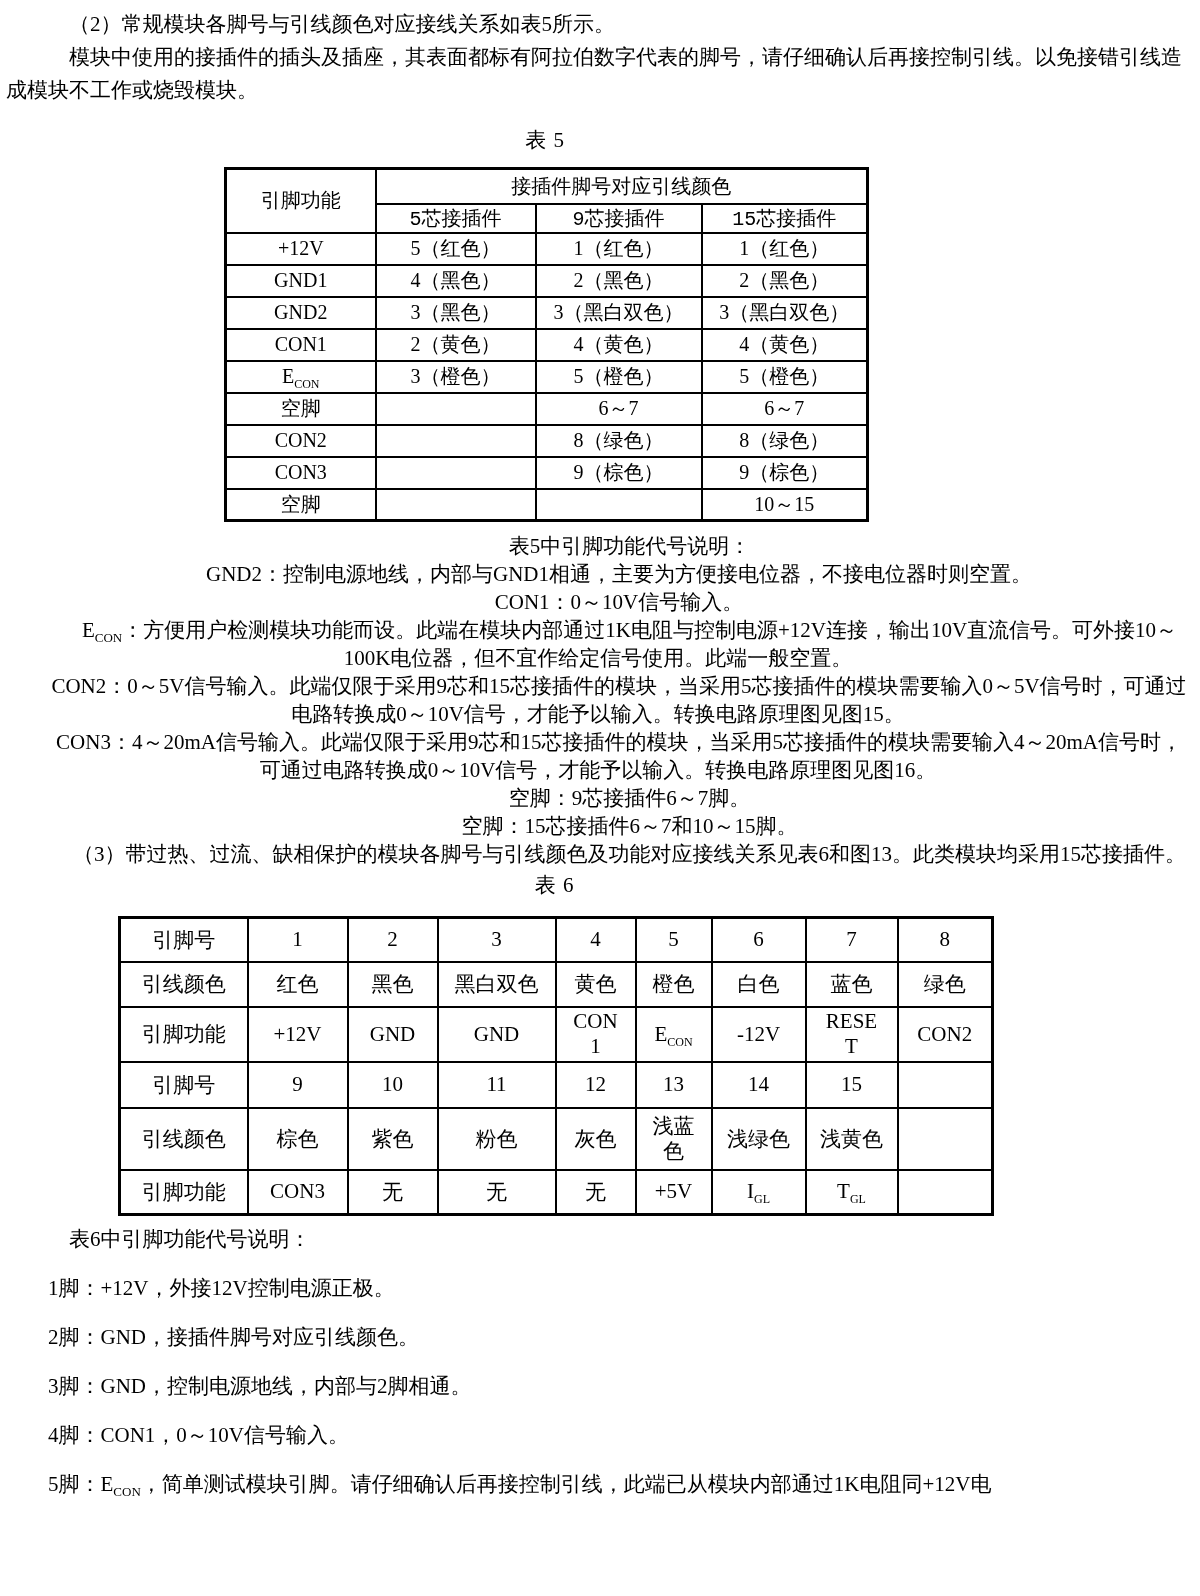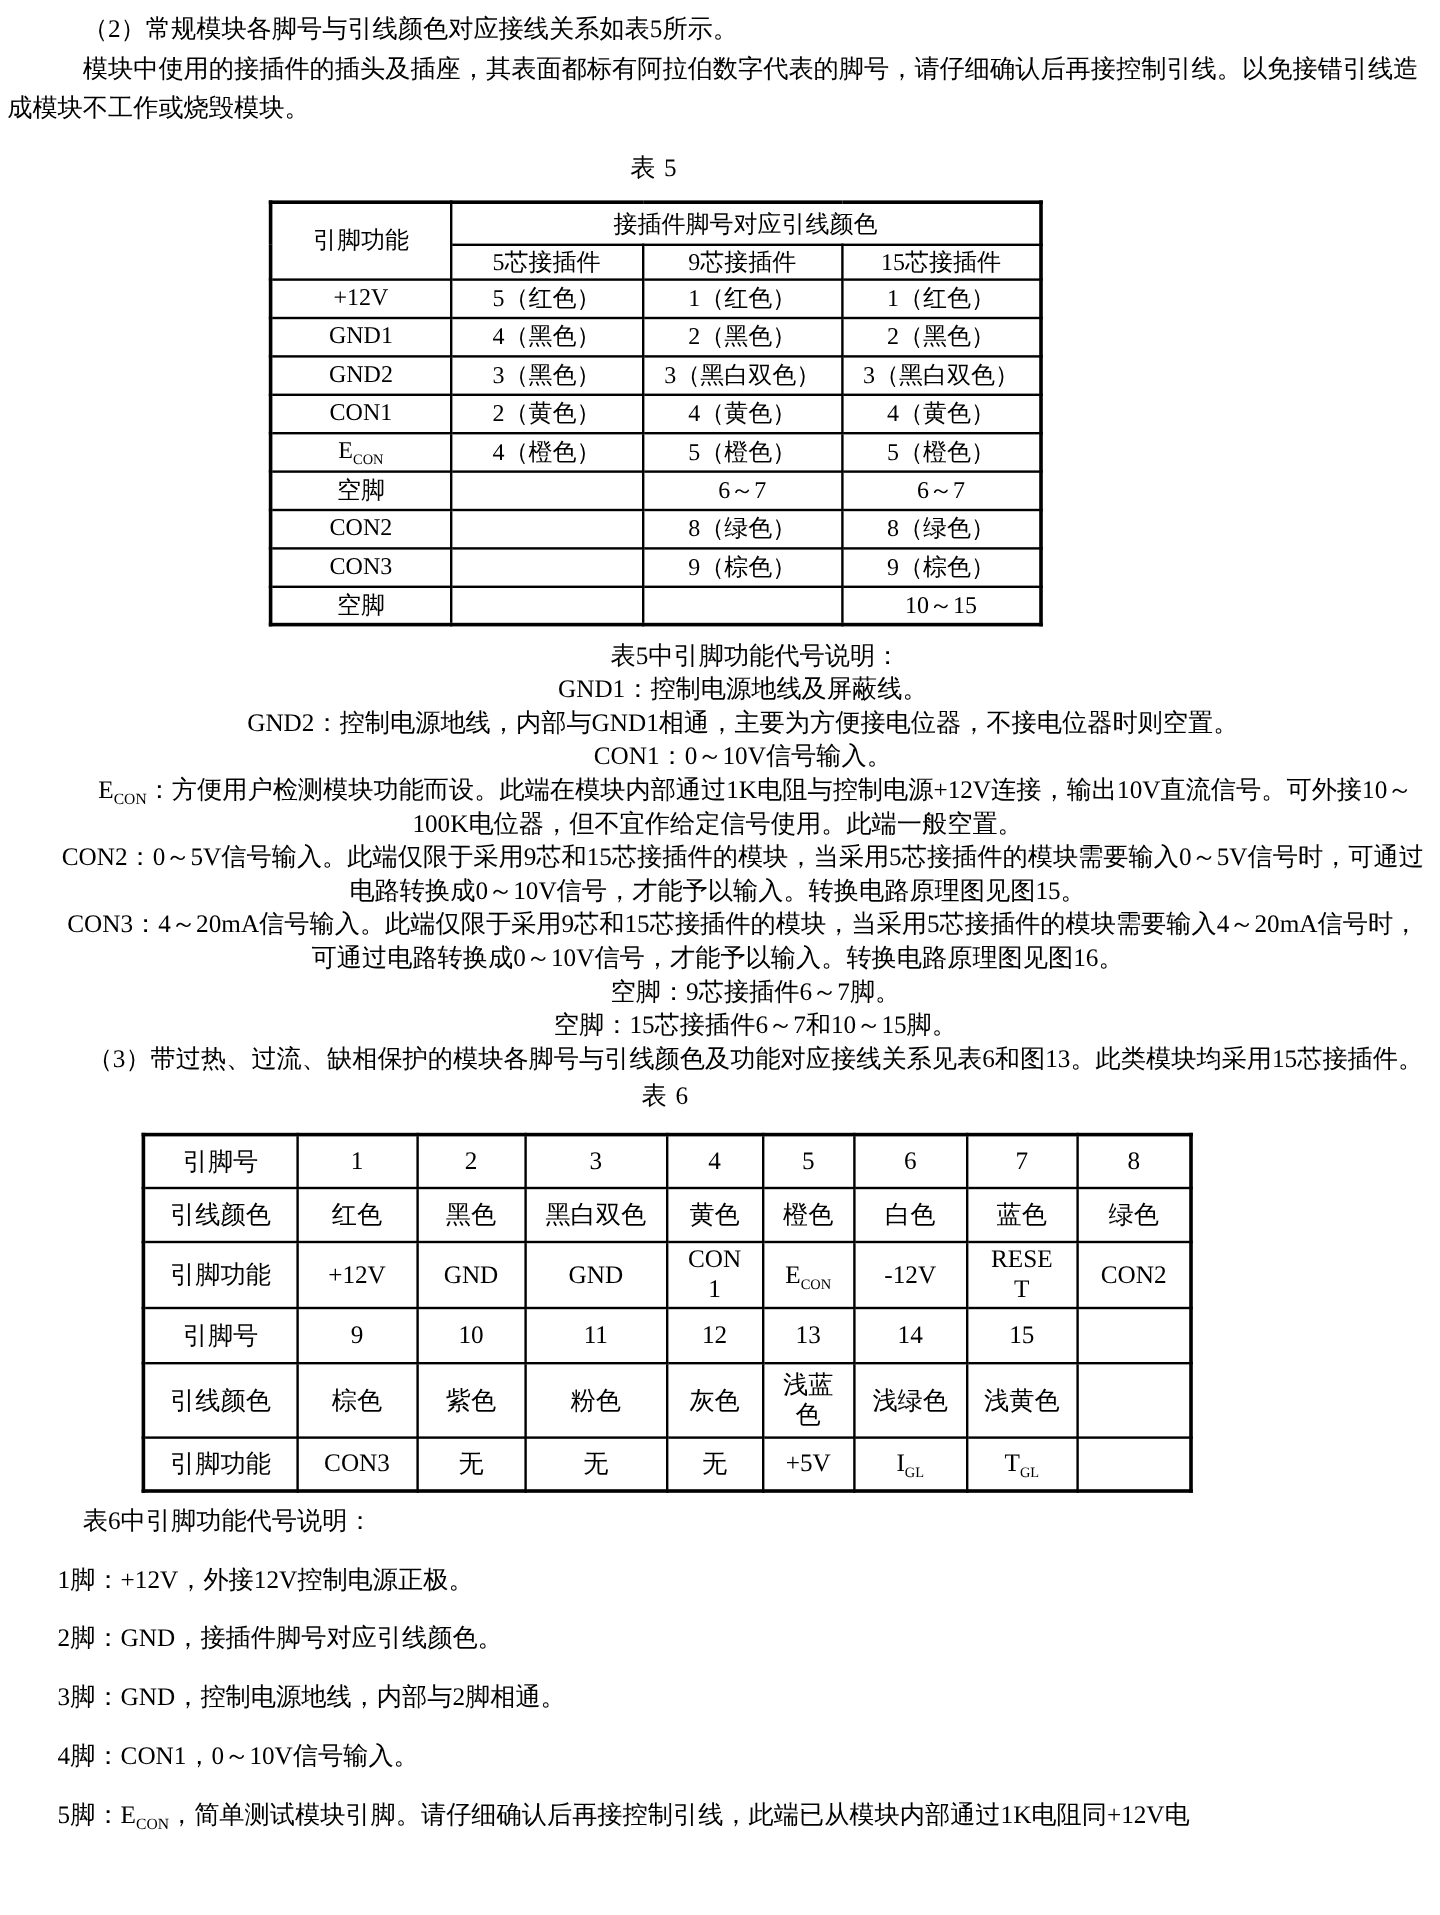--- a/index.html
+++ b/index.html
@@ -21,21 +21,21 @@
   .caption6 { width: 873px; margin: 2px 0 16px 112px; }
 
   table { border-collapse: collapse; table-layout: fixed; }
   td {
     border: 2px solid #000; text-align: center; vertical-align: middle;
     padding: 0 2px; overflow: hidden;
   }
   .t5 { width: 642px; margin: 12px 0 0 218px; border: 3px solid #000; }
   .t5 td { font-size: 20px; height: 32px; }
   .t5 tr.h1 td { height: 35px; }
-  .t5 tr.h2 td { height: 20px; }
+  .t5 tr.h2 td { height: 20px; font-family: Liberation Mono, monospace; }
 
   .t6 { width: 873px; margin: 12px 0 0 112px; border: 3px solid #000; }
   .t6 td { font-size: 21px; height: 45px; }
   .t6 tr.r44 td { height: 44px; }
   .t6 tr.r55 td { height: 55px; }
   .t6 tr.r46 td { height: 46px; }
   .t6 tr.r62 td { height: 62px; }
   .pre { white-space: pre-line; line-height: 25px; }
 
   sub { font-size: 12px; line-height: 0; }
@@ -95,21 +95,21 @@
       <td>3（黑白双色）</td>
     </tr>
     <tr>
       <td>CON1</td>
       <td>2（黄色）</td>
       <td>4（黄色）</td>
       <td>4（黄色）</td>
     </tr>
     <tr>
       <td><span>E</span><sub>CON</sub></td>
-      <td>4（橙色）</td>
+      <td>3（橙色）</td>
       <td>5（橙色）</td>
       <td>5（橙色）</td>
     </tr>
     <tr>
       <td>空脚</td>
       <td></td>
       <td>6～7</td>
       <td>6～7</td>
     </tr>
     <tr>
@@ -128,21 +128,20 @@
       <td>空脚</td>
       <td></td>
       <td></td>
       <td>10～15</td>
     </tr>
   </tbody>
     </table>
 
   <div class="notes5">
     <p class="para ind3">表5中引脚功能代号说明：</p>
-    <p class="para ind2">GND1：控制电源地线及屏蔽线。</p>
     <p class="para ind2">GND2：控制电源地线，内部与GND1相通，主要为方便接电位器，不接电位器时则空置。</p>
     <p class="para ind2">CON1：0～10V信号输入。</p>
     <p class="para ind3"><span>E</span><sub class="sub-p">CON</sub><span>：方便用户检测模块功能而设。此端在模块内部通过1K电阻与控制电源+12V连接，输出10V直流信号。可外接10～100K电位器，但不宜作给定信号使用。此端一般空置。</span></p>
     <p class="para ind2">CON2：0～5V信号输入。此端仅限于采用9芯和15芯接插件的模块，当采用5芯接插件的模块需要输入0～5V信号时，可通过电路转换成0～10V信号，才能予以输入。转换电路原理图见图15。</p>
     <p class="para ind2">CON3：4～20mA信号输入。此端仅限于采用9芯和15芯接插件的模块，当采用5芯接插件的模块需要输入4～20mA信号时，可通过电路转换成0～10V信号，才能予以输入。转换电路原理图见图16。</p>
     <p class="para ind3">空脚：9芯接插件6～7脚。</p>
     <p class="para ind3">空脚：15芯接插件6～7和10～15脚。</p>
     <p class="para ind3 para3">（3）带过热、过流、缺相保护的模块各脚号与引线颜色及功能对应接线关系见表6和图13。此类模块均采用15芯接插件。</p>
   </div>
 

